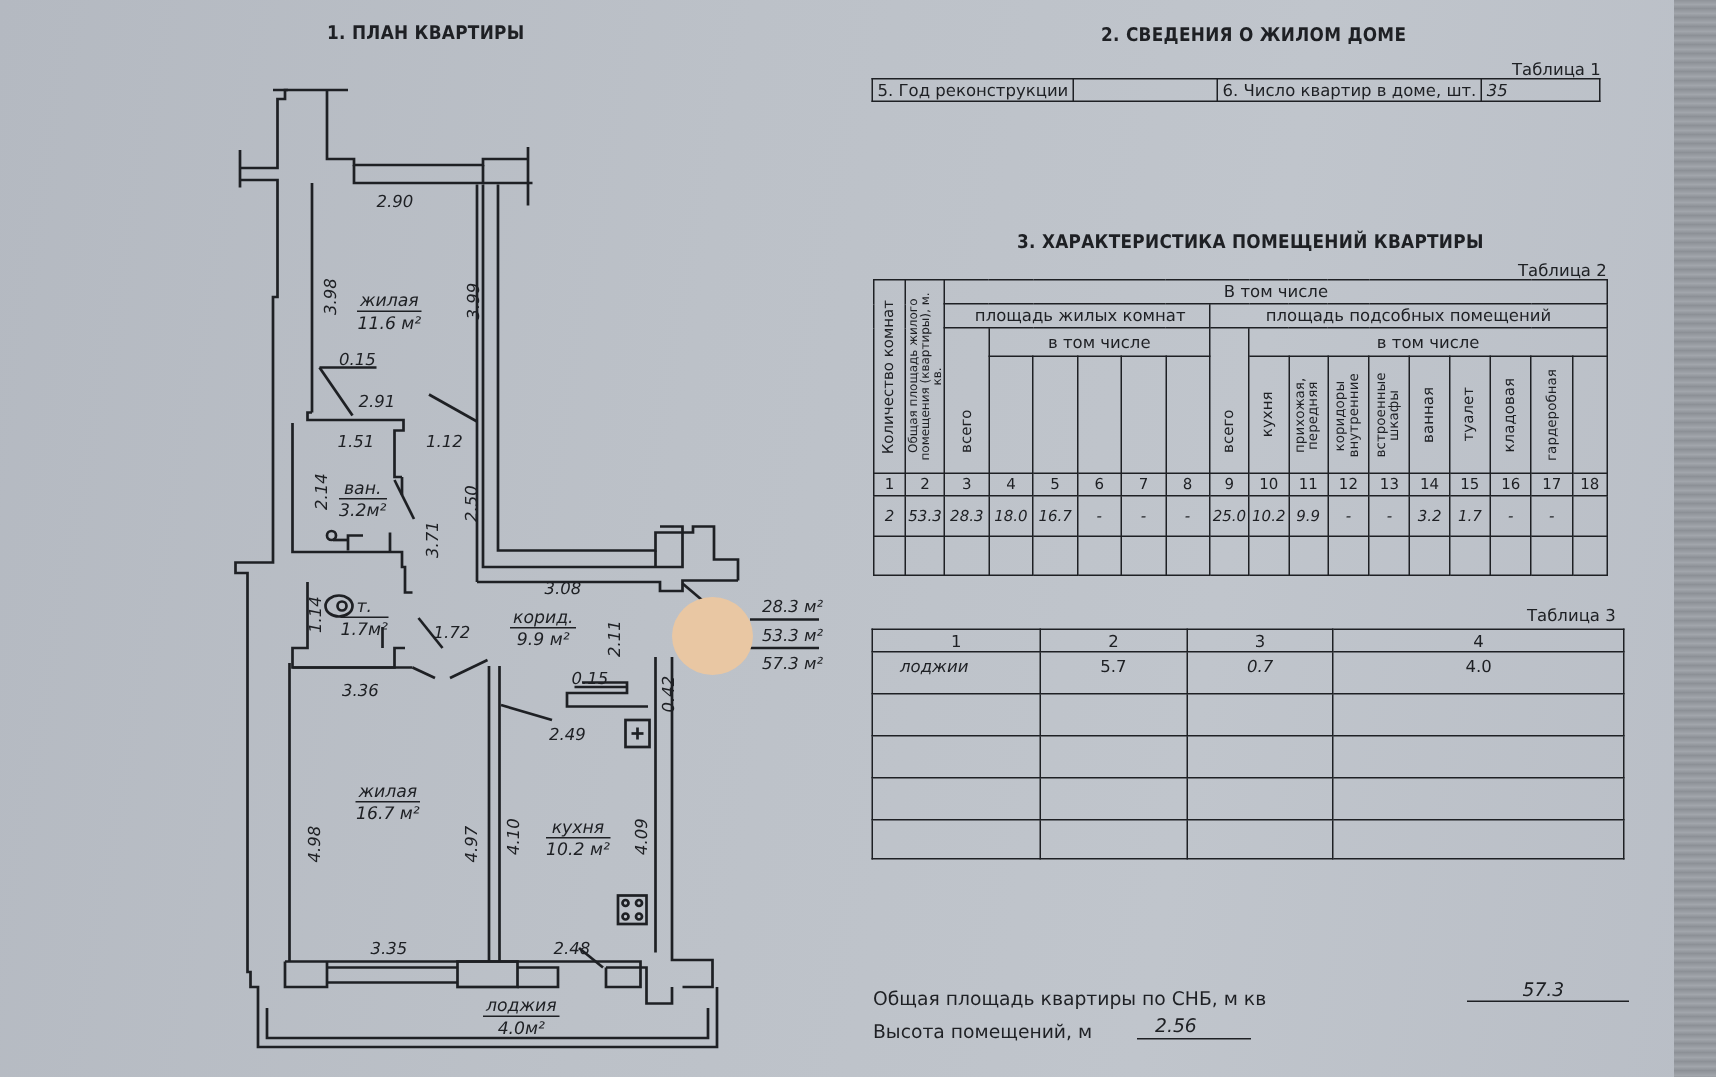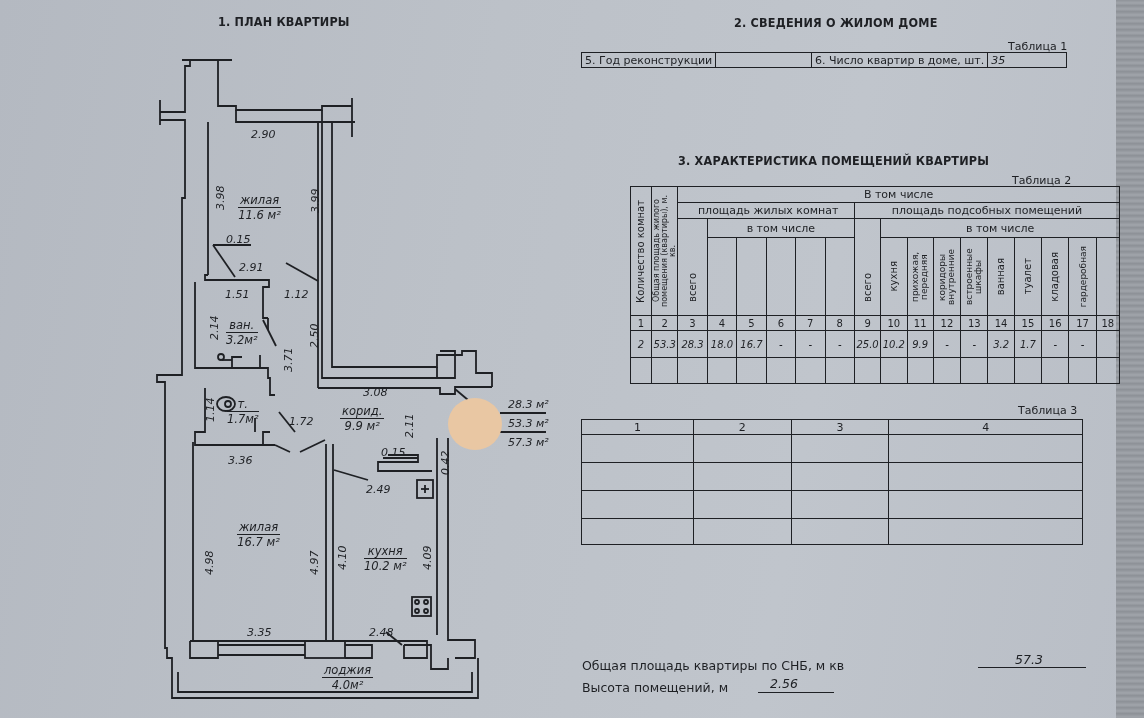--- a/index.html
+++ b/index.html
@@ -194,21 +194,21 @@
     <td class="it"></td>
     <td>6. Число квартир в доме, шт.</td>
     <td class="it">35</td>
   </tr>
 </tbody>
   </table>
 
 <div class="abs h" style="left:678px;top:153px;">3. ХАРАКТЕРИСТИКА ПОМЕЩЕНИЙ КВАРТИРЫ</div>
 <div class="abs small" style="left:1012px;top:174px;">Таблица 2</div>
 
-<table class="grid t2" style="left:582px;top:186px;width:490px;margin-left:48px;">
+<table class="grid t2" style="left:582px;top:186px;width:490px;">
   <colgroup>
     <col style="width:20px">
       <col style="width:25px">
       <col style="width:28px">
       <col style="width:28px">
       <col style="width:28px">
       <col style="width:28px">
       <col style="width:28px">
       <col style="width:28px">
     <col style="width:25px">
@@ -350,20 +350,26 @@
       <col style="width:194px">
     </colgroup>
   <tbody>
   <tr style="height:12px">
     <td>1</td>
     <td>2</td>
     <td>3</td>
     <td>4</td>
   </tr>
   <tr style="height:28px">
+    <td class="it" style="text-align:left;padding-left:18px;vertical-align:top;padding-top:4px">лоджии</td>
+    <td class="it" style="font-style:normal;vertical-align:top;padding-top:4px">5.7</td>
+    <td class="it" style="vertical-align:top;padding-top:4px">0.7</td>
+    <td class="it" style="font-style:normal;vertical-align:top;padding-top:4px">4.0</td>
+  </tr>
+  <tr style="height:28px">
         <td></td>
         <td></td>
         <td></td>
         <td></td>
       </tr>
   <tr style="height:28px">
         <td></td>
         <td></td>
         <td></td>
         <td></td>

